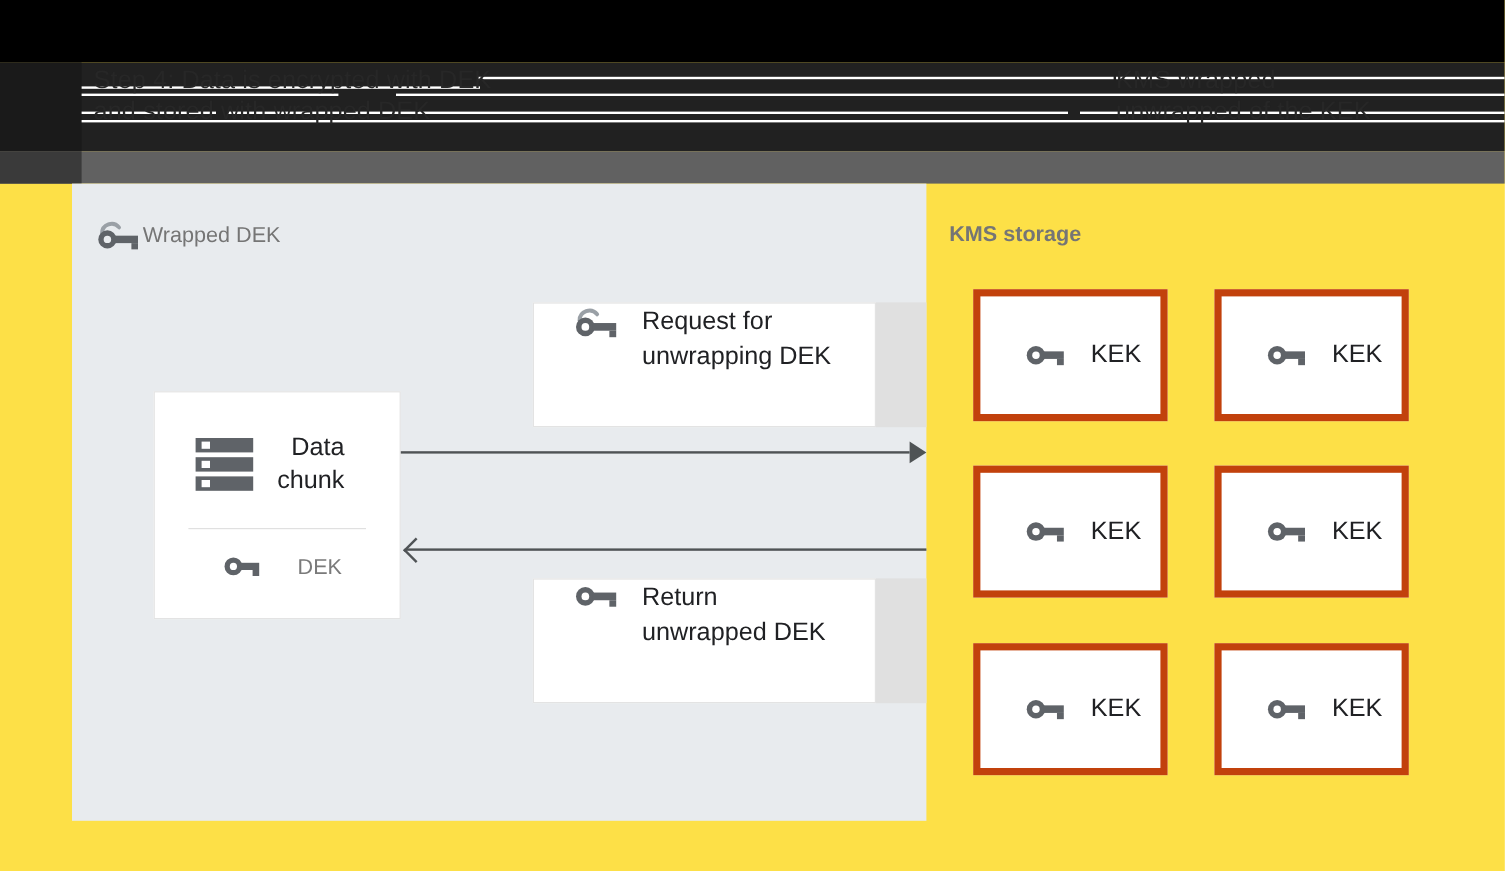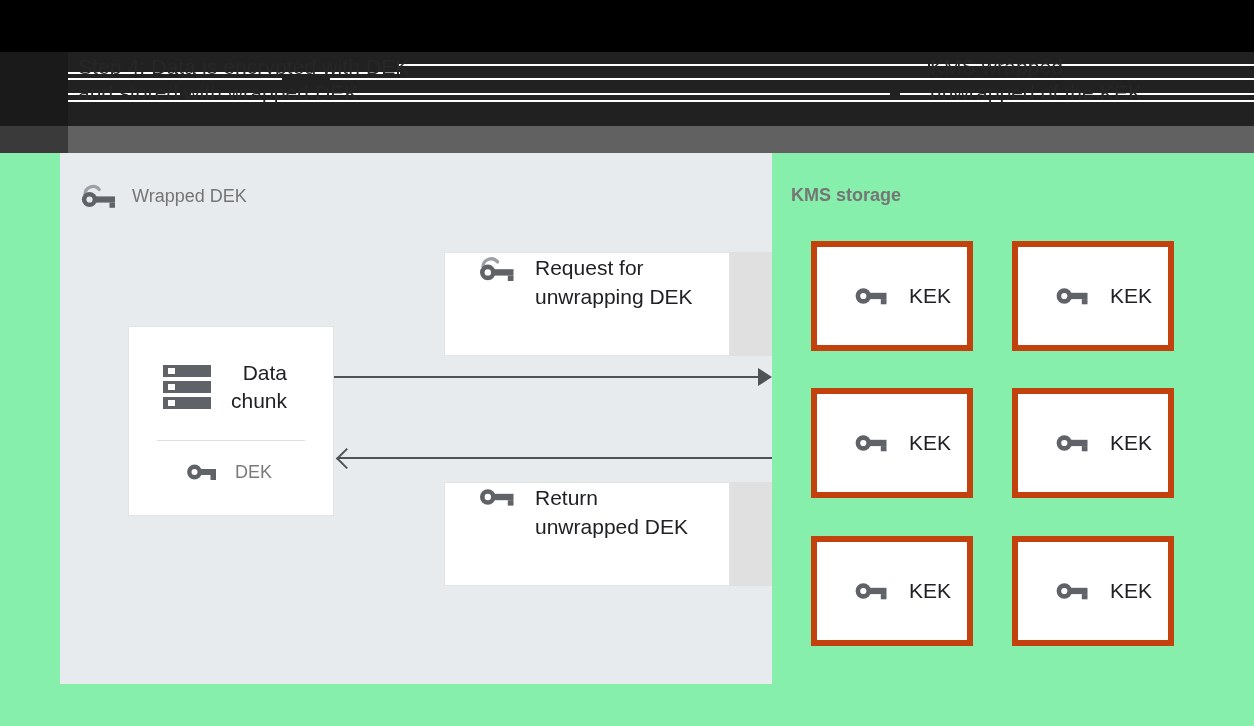--- a/index.html
+++ b/index.html
@@ -12,21 +12,21 @@
     height: 726px;
     overflow: hidden;
     font-family: "Liberation Sans", sans-serif;
     -webkit-font-smoothing: antialiased;
   }
 
   #screen {
     position: relative;
     width: 1254px;
     height: 726px;
-    background: #86efac;
+    background: #fde047;
     overflow: hidden;
   }
 
   
   .band-black {
     position: absolute;
     left: 0; top: 0;
     width: 1254px; height: 52px;
     background: #000000;
   }
@@ -100,21 +100,20 @@
     font-size: 18px;
     line-height: 22px;
     font-weight: bold;
   }
 
   .panel-left-header {
     position: absolute;
     left: 79px; top: 181px;
     display: flex;
     align-items: center;
-    gap: 13px;
   }
   .panel-left-header .hdr-text {
     color: #757575;
     font-size: 18px;
     line-height: 22px;
   }
 
   
   .icon { display: inline-block; line-height: 0; }
 
@@ -172,20 +171,21 @@
     position: absolute;
     left: 57px; top: 134px;
     display: flex;
     align-items: center;
     gap: 17px;
   }
   .dek-row .dek-text {
     color: #7a7a7a;
     font-size: 18px;
     line-height: 22px;
+    margin-left: 13px;
   }
 
   .kek-box {
     position: absolute;
     background: #ffffff;
     border: 6px solid #c2410c;
     box-sizing: border-box;
     display: flex;
     align-items: center;
     justify-content: flex-start;

